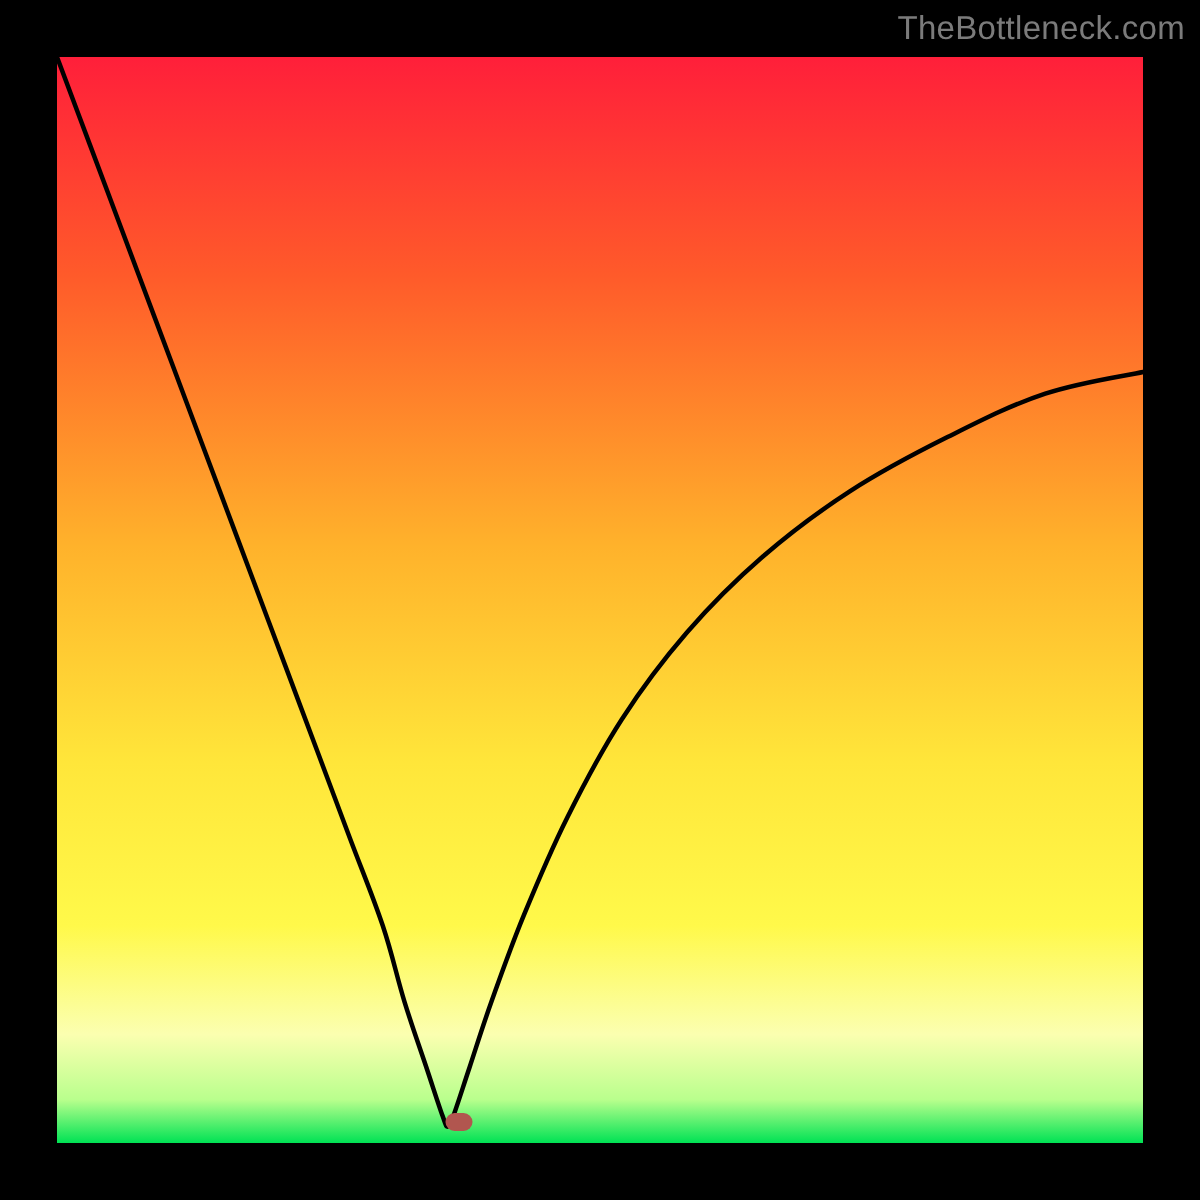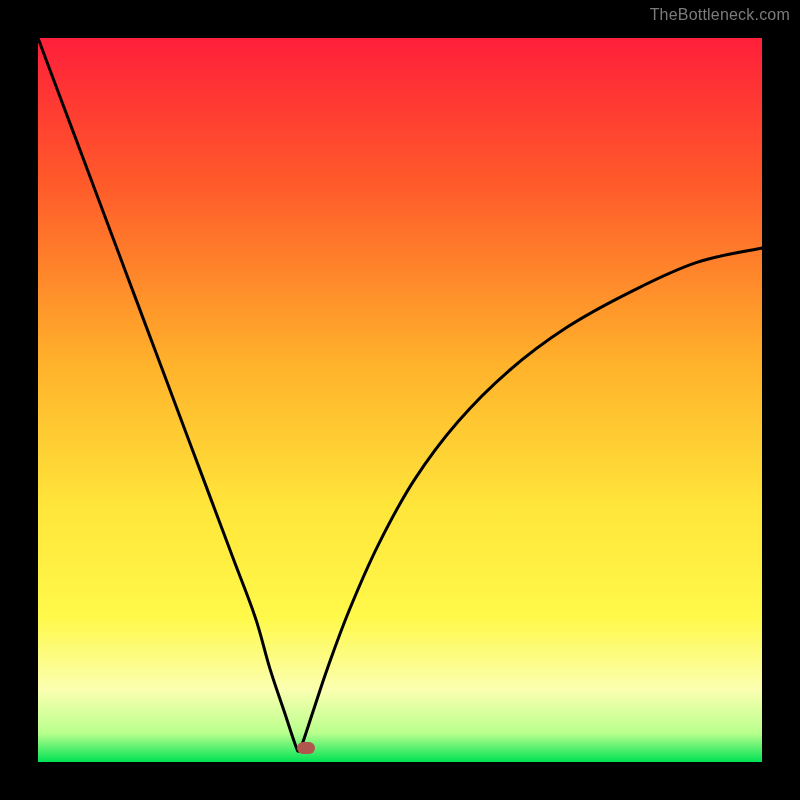--- a/index.html
+++ b/index.html
@@ -25,21 +25,21 @@
     top: 38px;
     width: 724px;
     height: 724px;
     
   }
   .watermark {
     position: absolute;
     top: 6px;
     right: 10px;
     color: #7b7b7b;
-    font-size: 16px;
+    font-size: 22px;
     letter-spacing: 0.2px;
     font-weight: 500;
   }
   svg.curve {
     position: absolute;
     left: 38px;
     top: 38px;
     width: 724px;
     height: 724px;
     overflow: visible;

